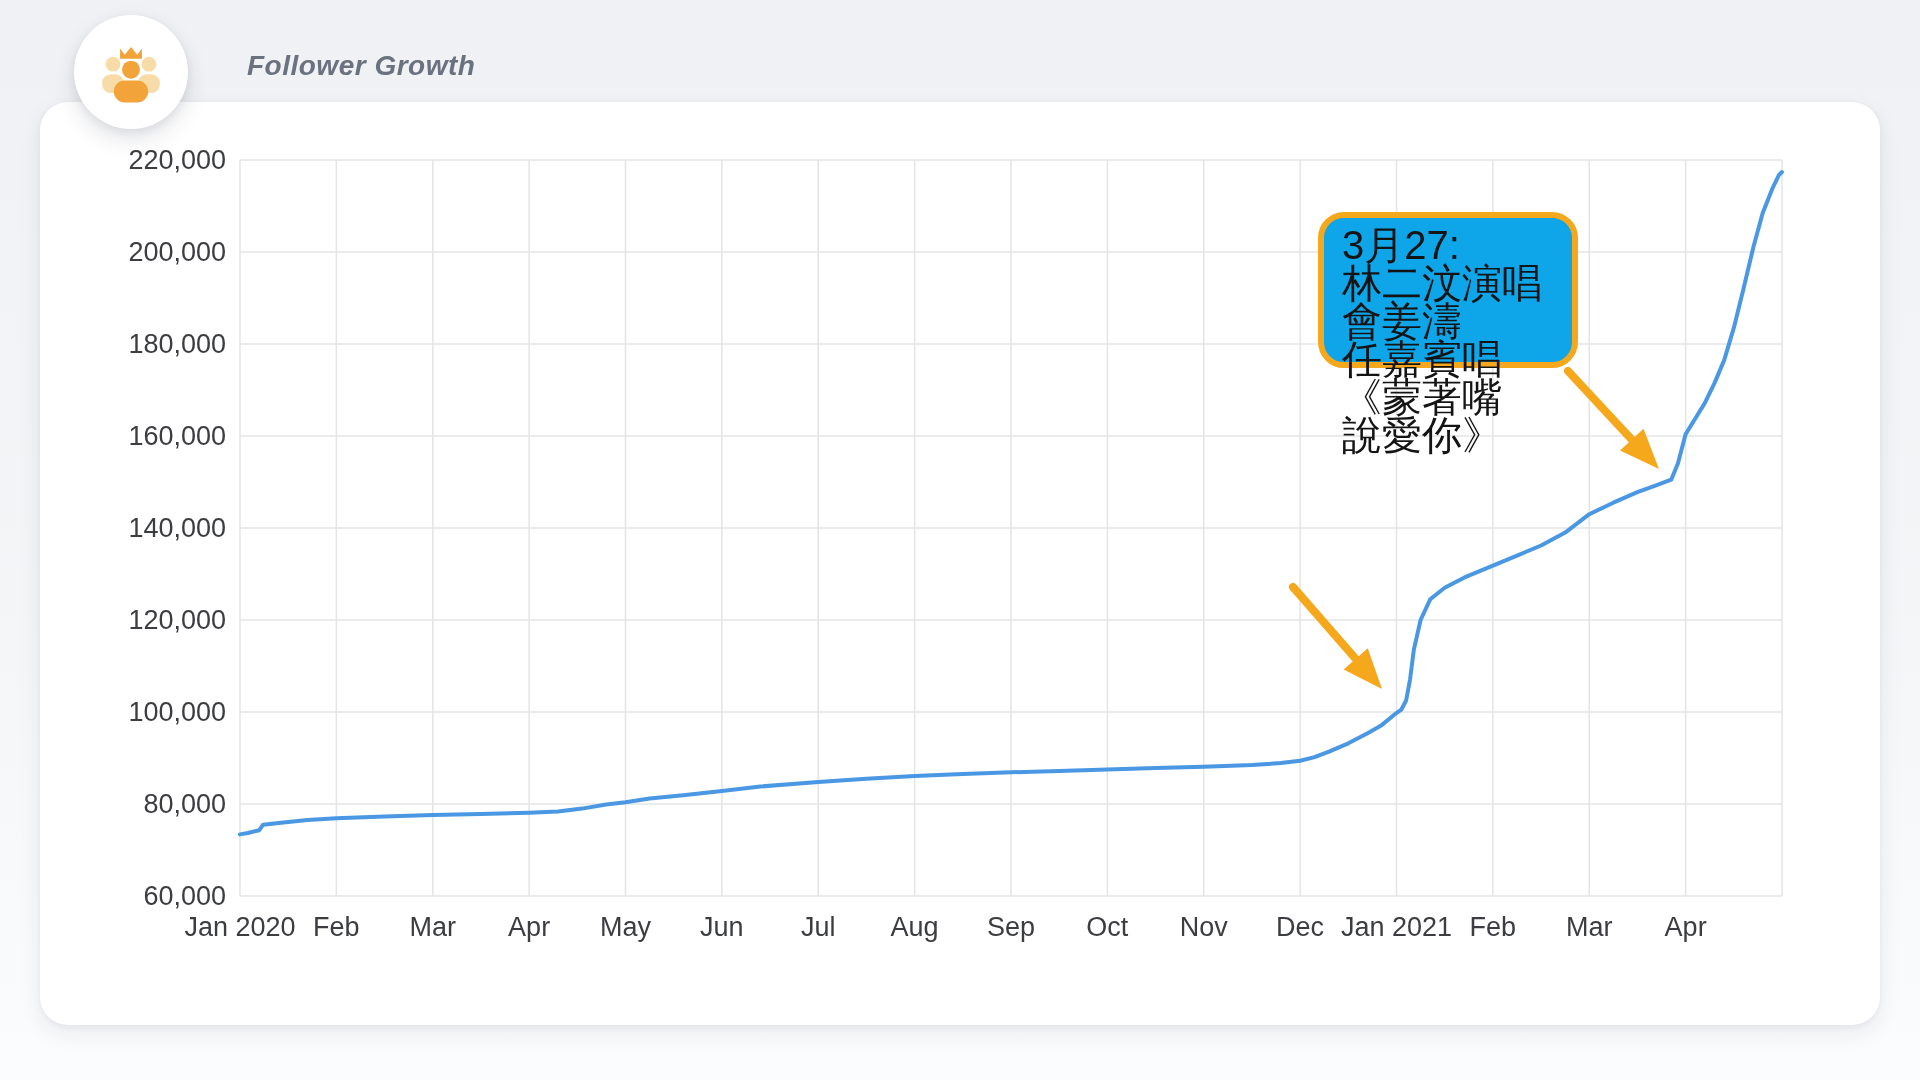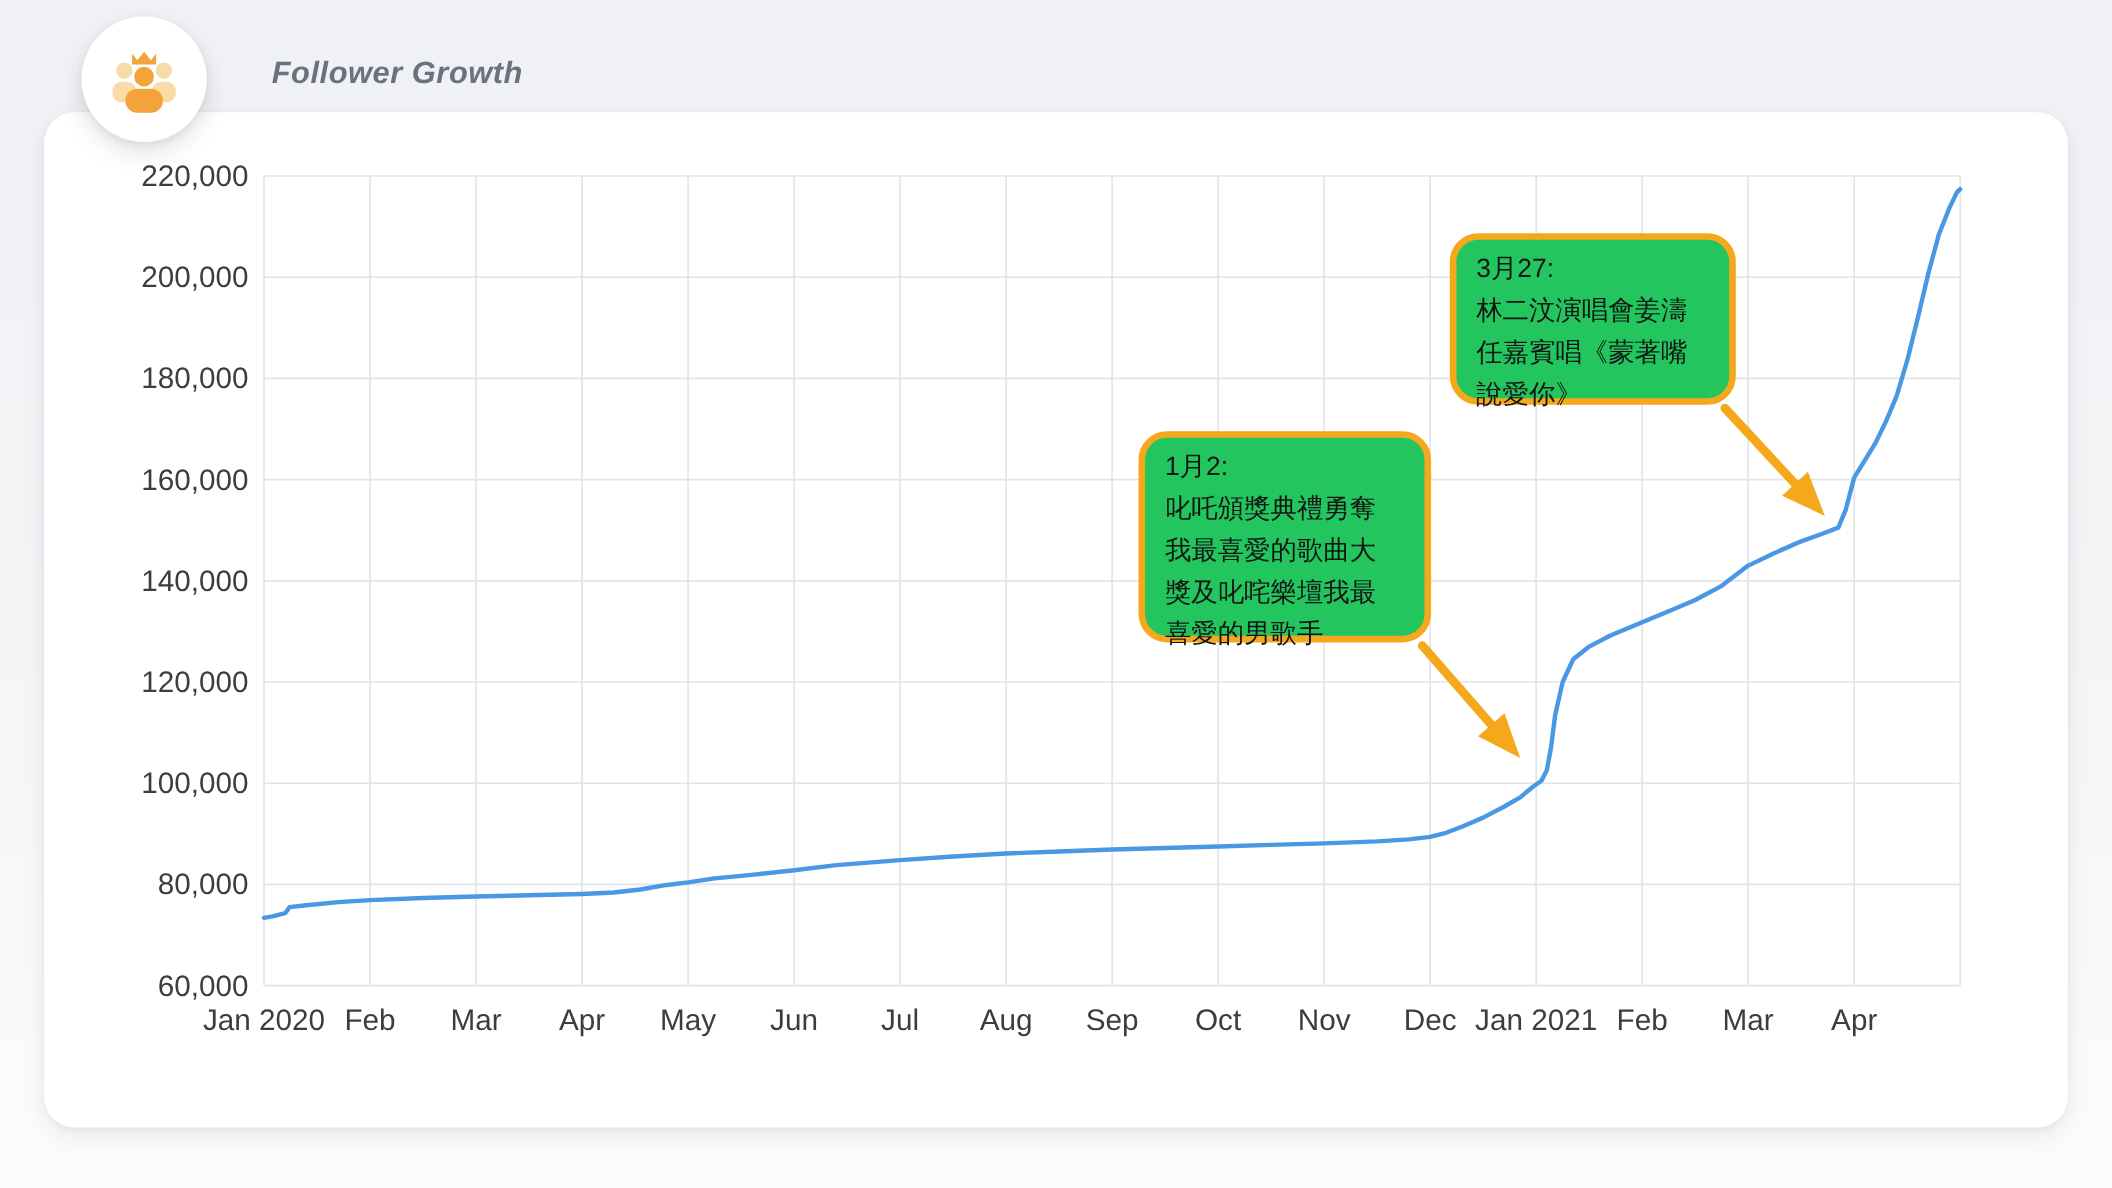--- a/index.html
+++ b/index.html
@@ -11,22 +11,22 @@
     box-shadow:0 8px 22px rgba(30,40,60,0.08), 0 2px 6px rgba(30,40,60,0.05);}
   .badge{position:absolute;left:74px;top:15px;width:114px;height:114px;border-radius:50%;
     background:#ffffff;box-shadow:0 10px 22px rgba(40,50,70,0.13), 0 3px 8px rgba(40,50,70,0.08);
     display:flex;align-items:center;justify-content:center;}
   .card-title{position:absolute;left:205px;top:50px;font-size:28px;font-weight:bold;font-style:italic;
     color:#6a7280;letter-spacing:0.5px;margin-left:42px;}
   svg.chart{position:absolute;left:0;top:0;width:1920px;height:1080px;}
   .gridline{stroke:#e3e4e7;stroke-width:1.5;}
   .tick-label{fill:#3c3d40;font-size:27px;font-family:"Liberation Sans","DejaVu Sans",sans-serif;}
   .series-line{fill:none;stroke-width:4;stroke-linejoin:round;stroke-linecap:round;}
-  .anno-box{position:absolute;background:#22c55e;border:6px solid #f5a81c;border-radius:26px;
-    padding:8px 18px;font-size:24px;line-height:38px;color:#141414;white-space:pre-line;
+  .anno-box{position:absolute;background:#0ea5e9;border:6px solid #f5a81c;border-radius:26px;
+    padding:8px 18px;font-size:40px;line-height:38px;color:#141414;white-space:pre-line;
     box-sizing:border-box;}
   .arrow-stroke{stroke:#f5a81c;stroke-width:8;stroke-linecap:round;}
   .arrow-head{fill:#f5a81c;}
 </style>
 </head>
 <body>
 
 <div class="page">
 
   <div class="card"></div>
@@ -109,23 +109,18 @@
       <circle cx="73" cy="40" r="9.5" fill="#f8dca8"></circle>
       <rect x="59" y="53" width="28" height="24" rx="11" fill="#f8dca8"></rect>
 
       <polygon points="36,20 42,28 50,18 58,28 64,20 64,33 36,33" fill="#f2a43b"></polygon>
       <circle cx="50" cy="47" r="11.5" fill="#f2a43b"></circle>
       <rect x="28" y="61" width="44" height="28" rx="14" fill="#f2a43b"></rect>
     </svg>
   </div>
   <div class="card-title">Follower Growth</div>
 
-  <div class="anno-box" id="anno-0" style="left: 1035px; top: 392px; width: 266px; height: 192px; border-color: rgb(245, 168, 28);">1月2:
-叱吒頒獎典禮勇奪
-我最喜愛的歌曲大
-獎及叱咤樂壇我最
-喜愛的男歌手</div>
   <div class="anno-box" id="anno-1" style="left: 1318px; top: 212px; width: 260px; height: 156px; border-color: rgb(245, 168, 28);">3月27:
 林二汶演唱會姜濤
 任嘉賓唱《蒙著嘴
 說愛你》</div>
 
 </div>
 
 </body></html>

